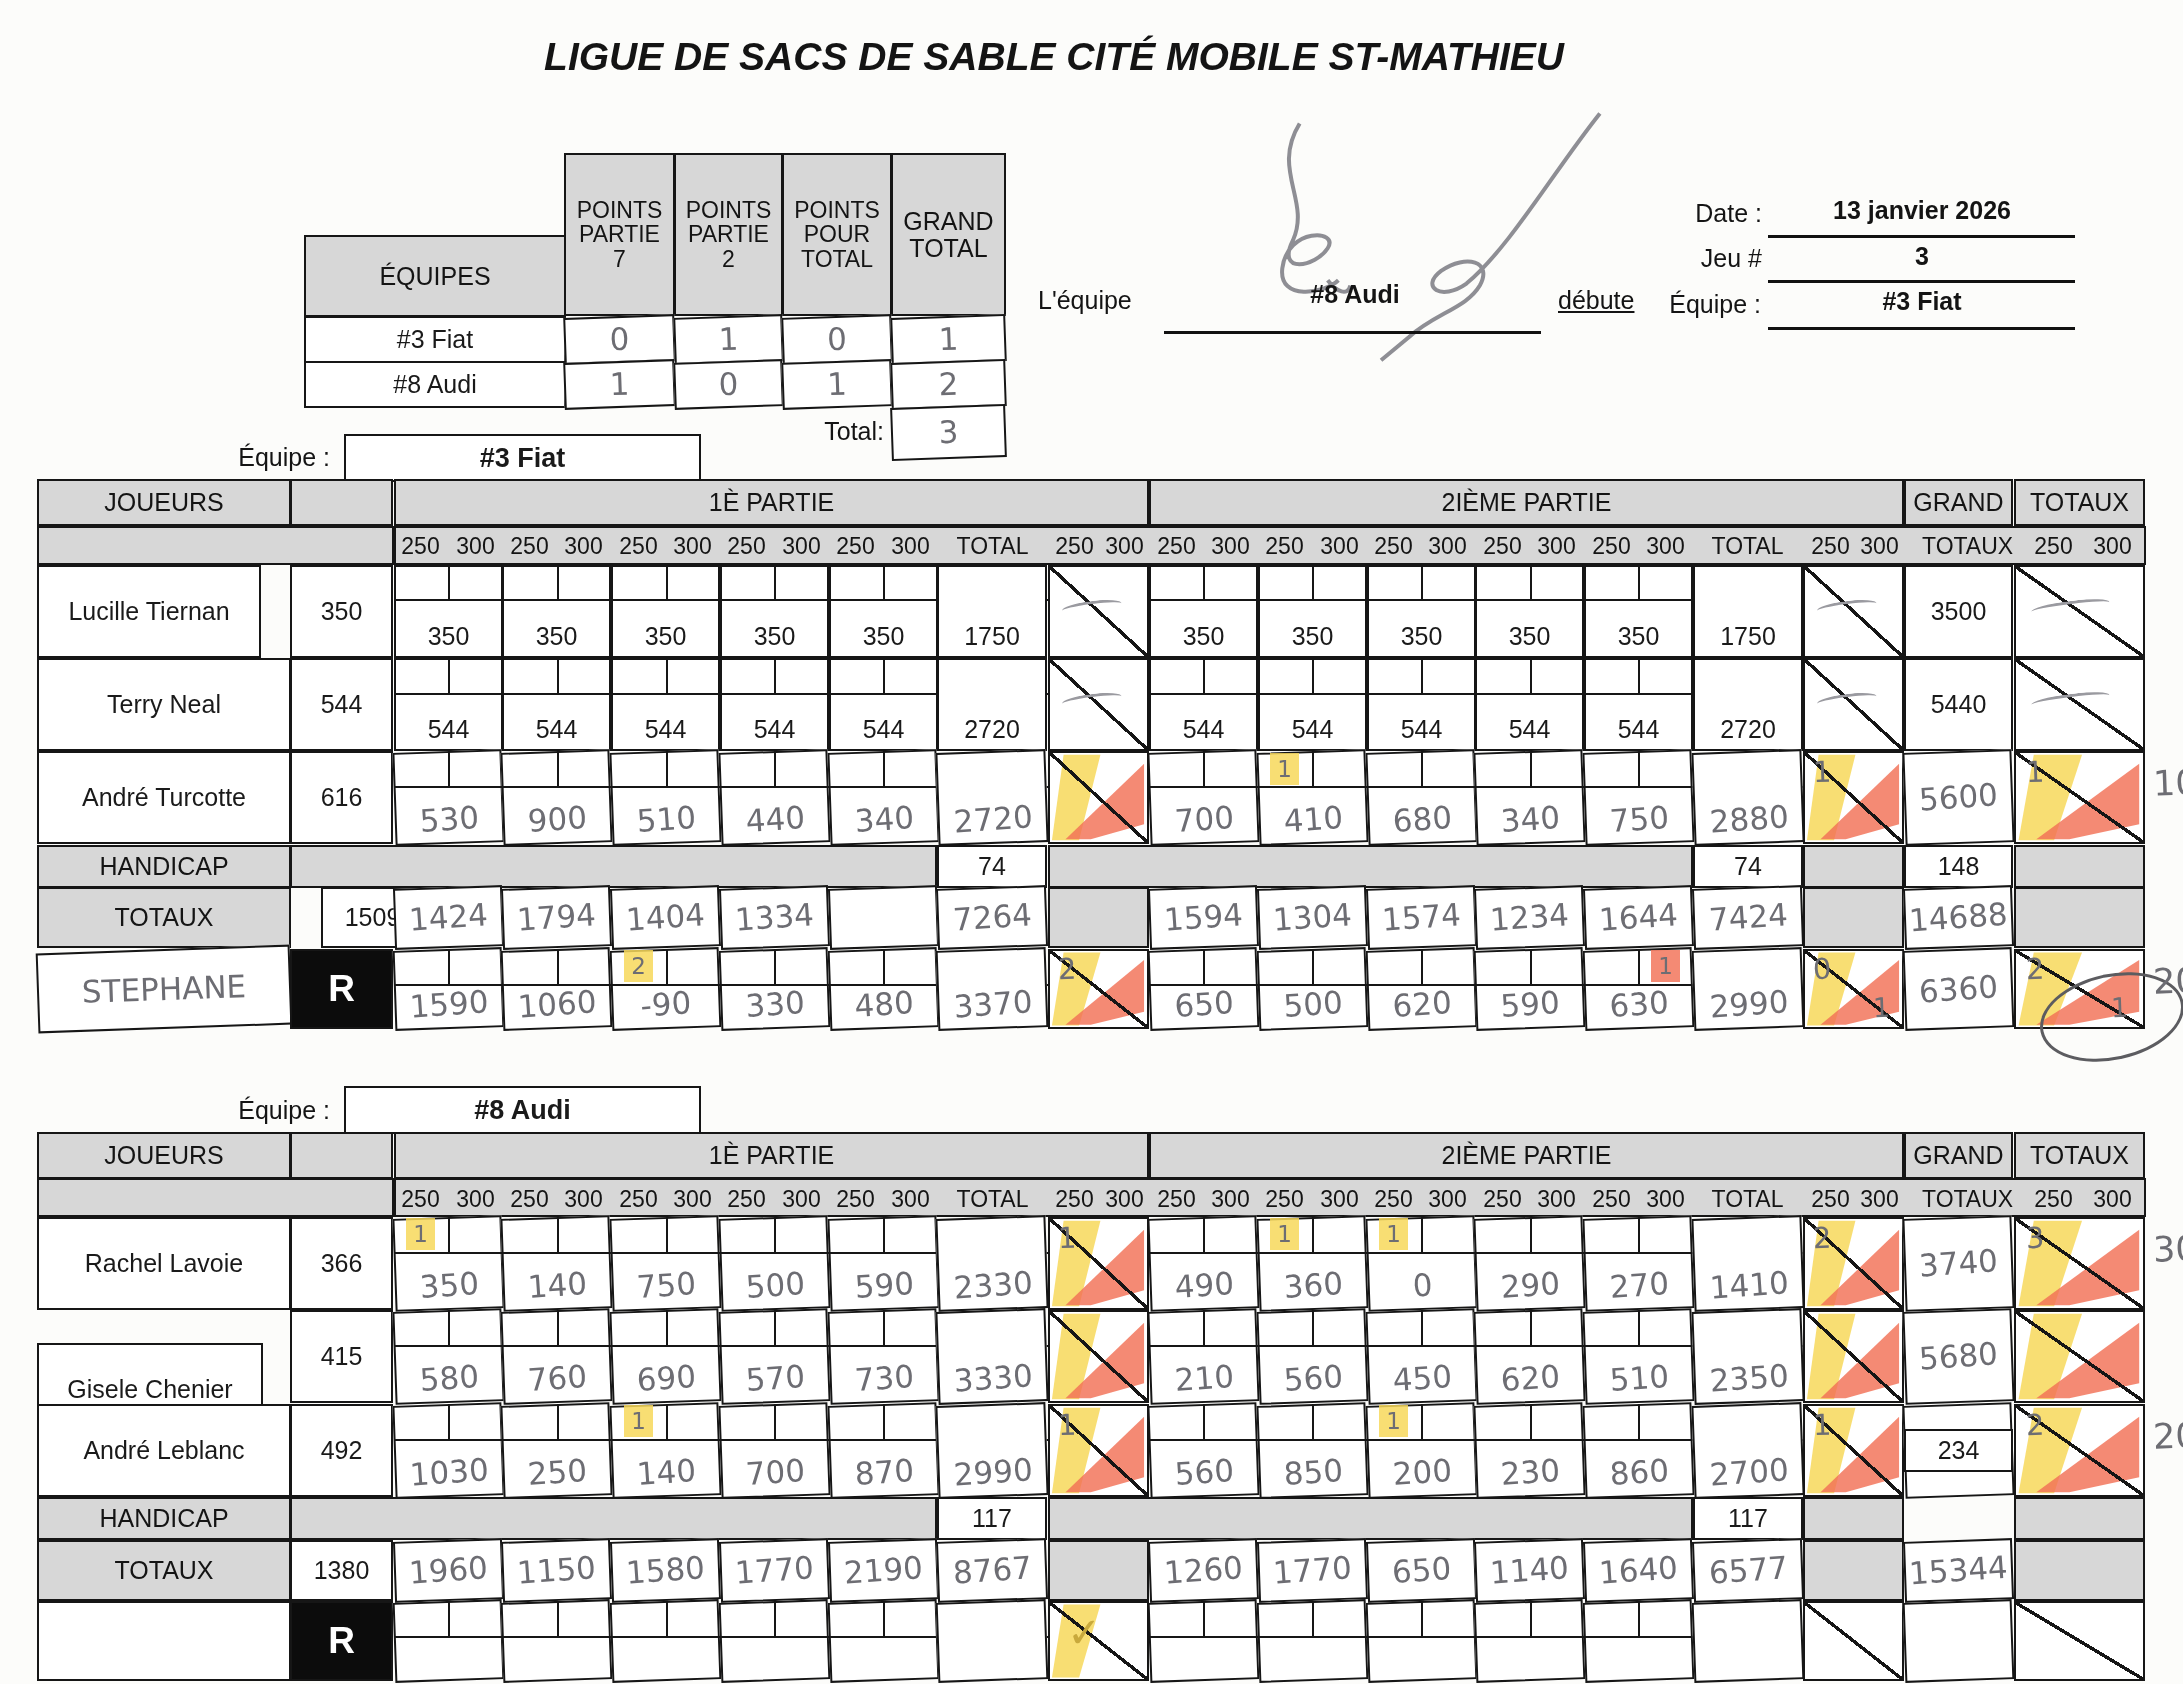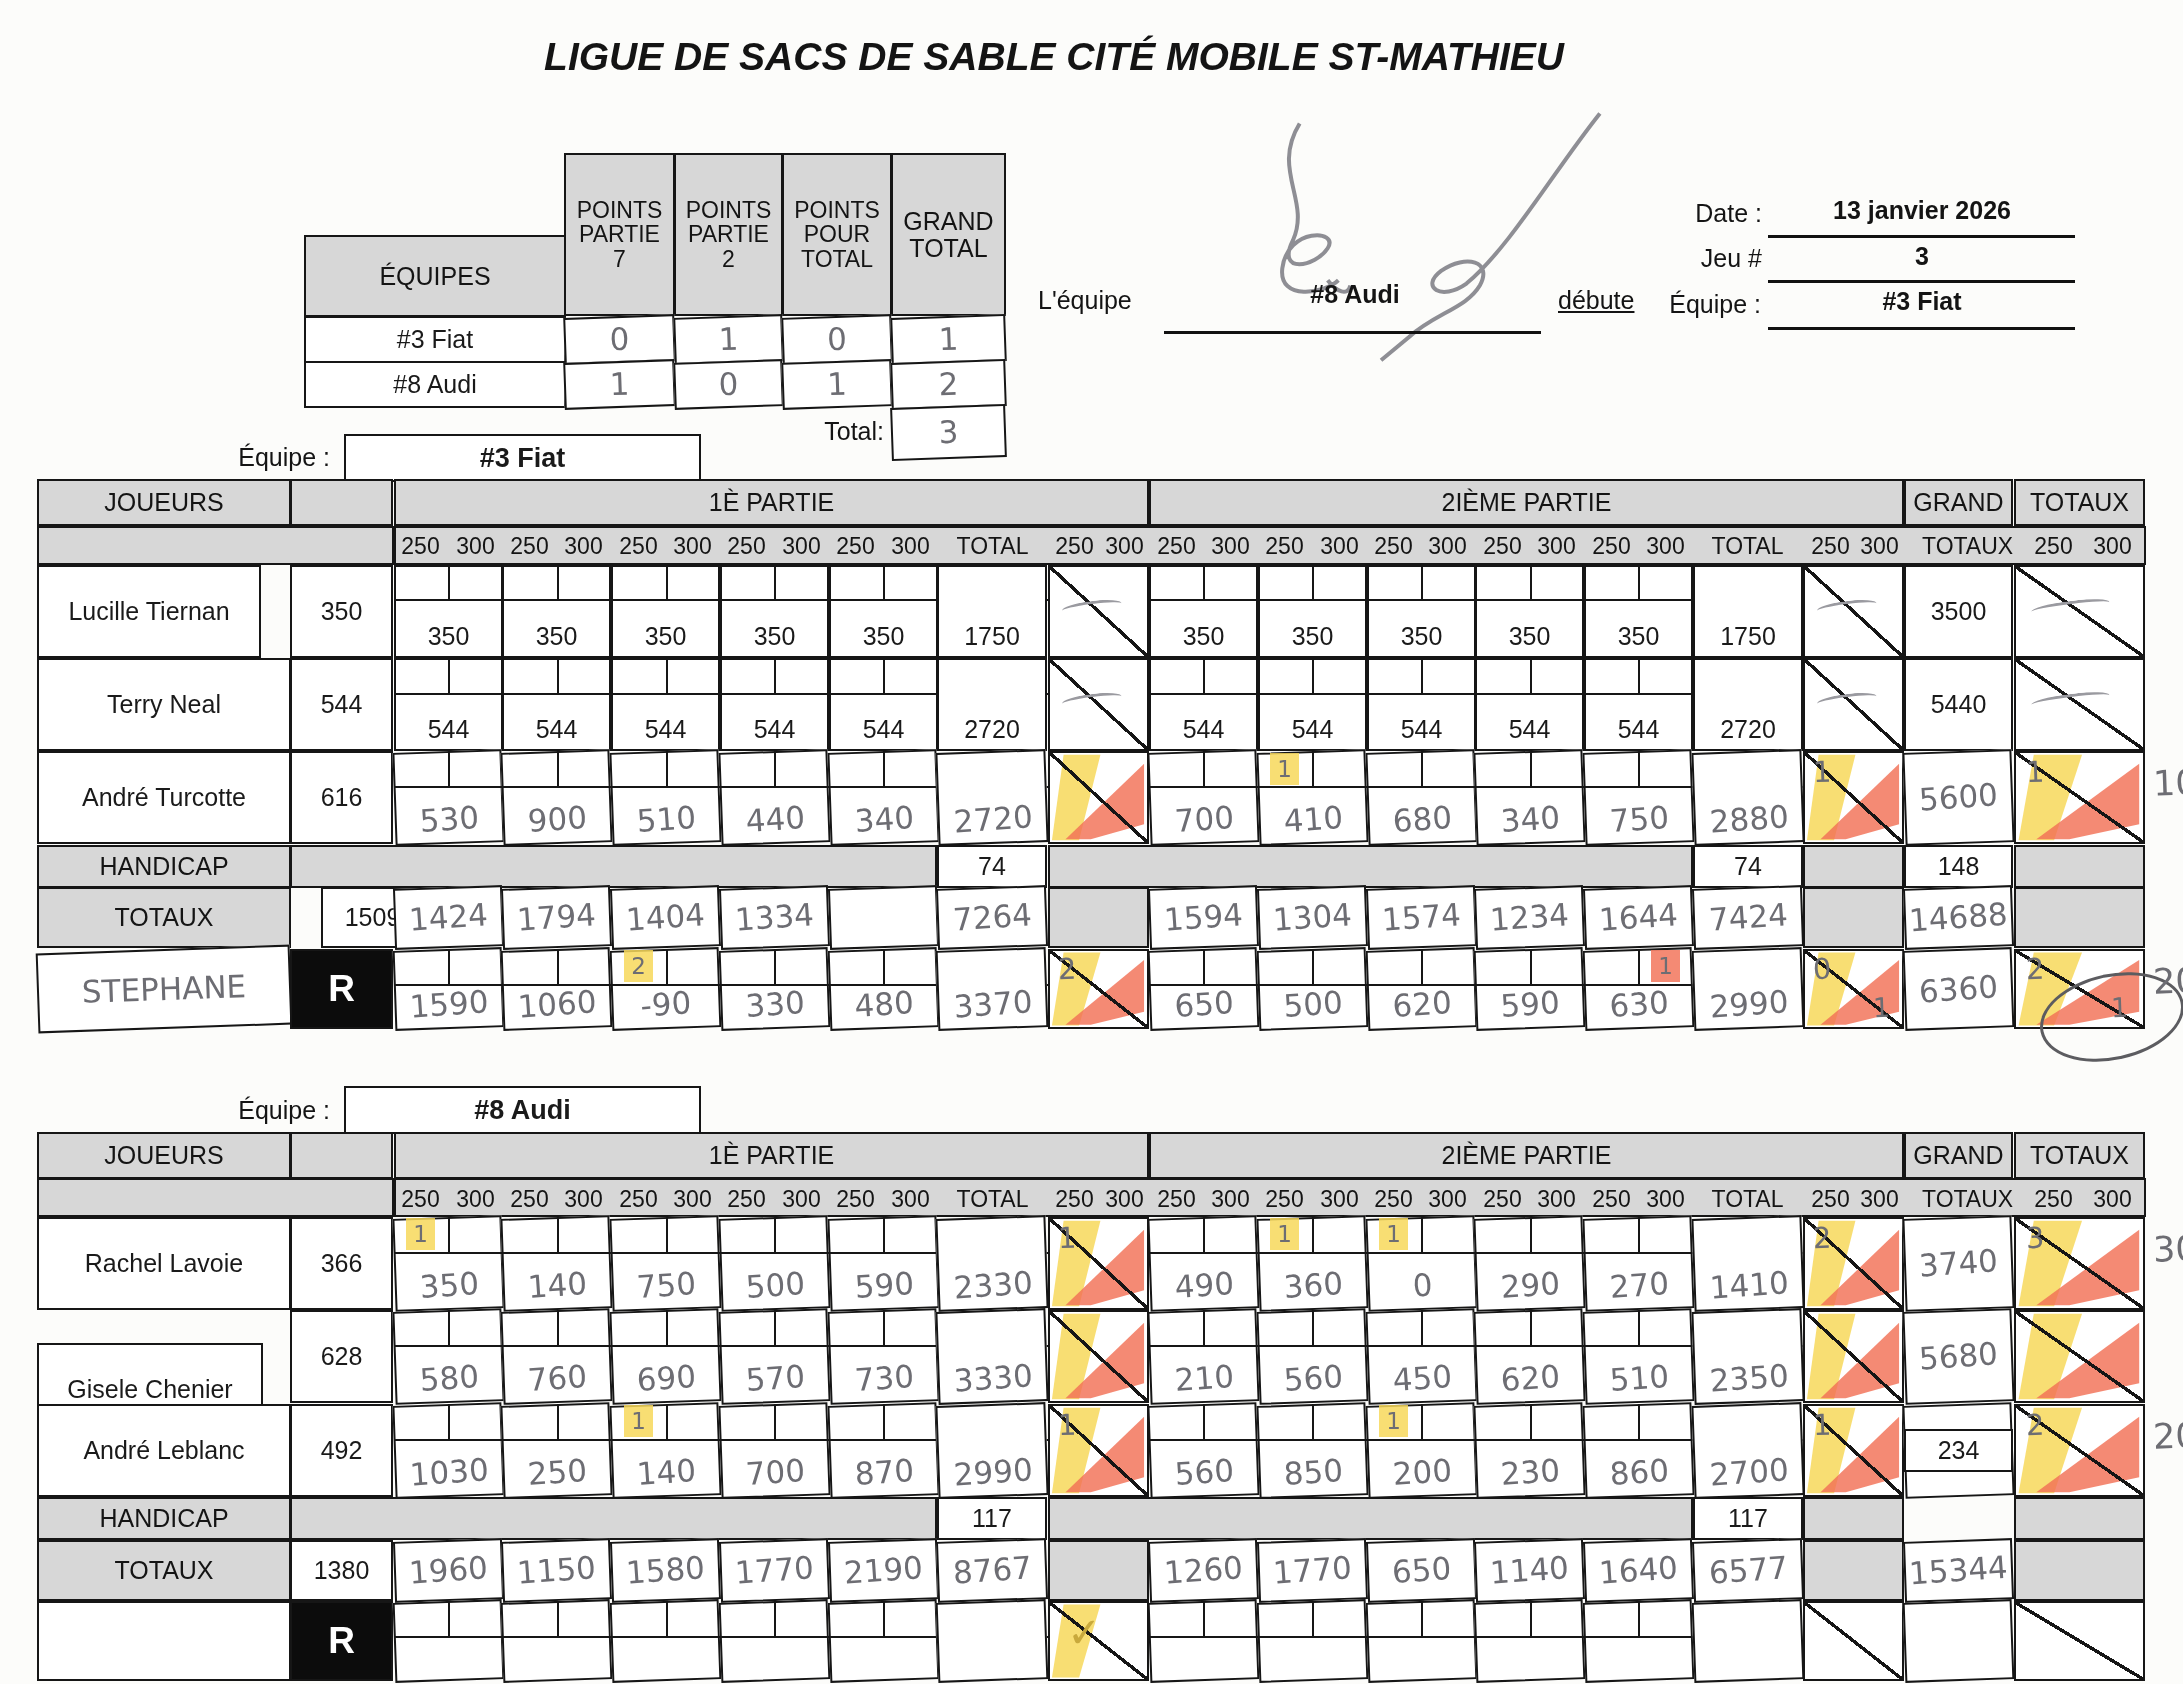--- a/index.html
+++ b/index.html
@@ -613,21 +613,21 @@
         <div class="hw">3740</div>
       </div>
       <div class="cell white" style="left: 2014px; top: 1217px; width: 131px; height: 93px; overflow: visible;">
         <div class="hl-yellow"></div>
         <div class="hl-orange"></div>
         <div class="diag-line"></div>
         <div class="hw diag-top" style="font-size: 29px;">3</div>
       </div>
       <div class="note hw" style="left: 2153px; top: 1229px; font-size: 35px;">30</div>
       <div class="cell white printed" style="left: 37px; top: 1343px; width: 226px; height: 93px;">Gisele Chenier</div>
-      <div class="cell white printed" style="left: 290px; top: 1310px; width: 103px; height: 93px;">628</div>
+      <div class="cell white printed" style="left: 290px; top: 1310px; width: 103px; height: 93px;">415</div>
       <div class="cell white hw" style="left: 394px; top: 1310px; width: 109px; height: 93px; align-items: flex-end; padding-bottom: 6.7px;">
         <div class="hw">580</div>
       </div>
       <div style="position: absolute; left: 448px; top: 1310px; width: 0px; height: 35px; border-left: 2px solid rgb(22, 22, 22);"></div>
       <div class="cell white hw" style="left: 502px; top: 1310px; width: 109px; height: 93px; align-items: flex-end; padding-bottom: 6.7px;">
         <div class="hw">760</div>
       </div>
       <div style="position: absolute; left: 557px; top: 1310px; width: 0px; height: 35px; border-left: 2px solid rgb(22, 22, 22);"></div>
       <div class="cell white hw" style="left: 611px; top: 1310px; width: 109px; height: 93px; align-items: flex-end; padding-bottom: 6.7px;">
         <div class="hw">690</div>

